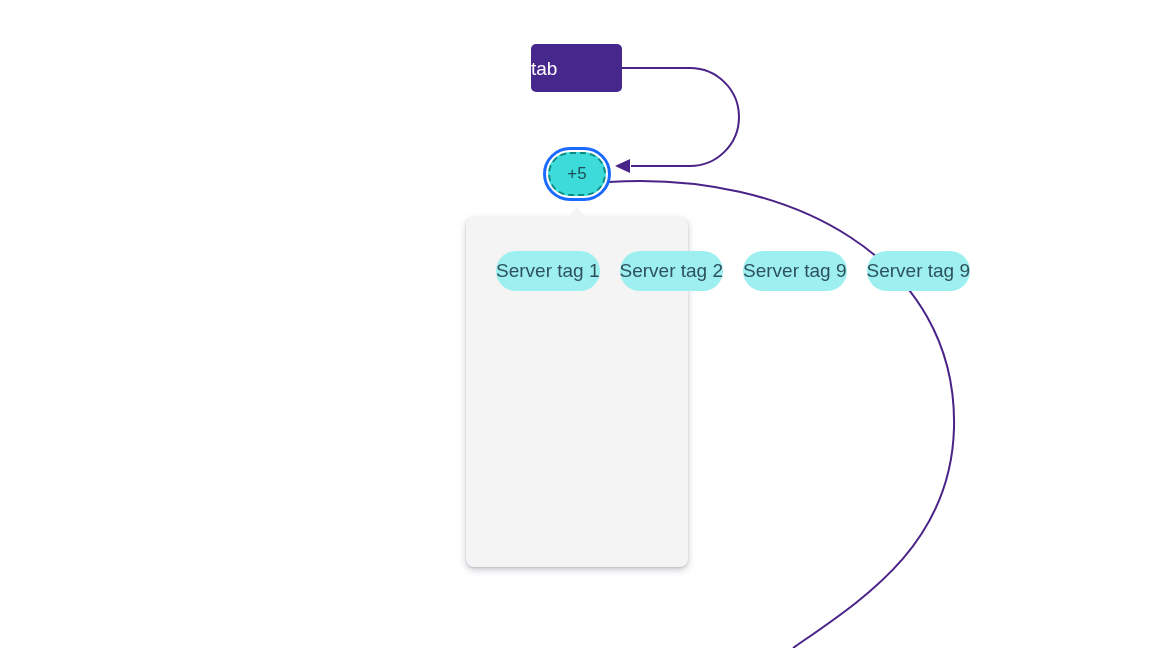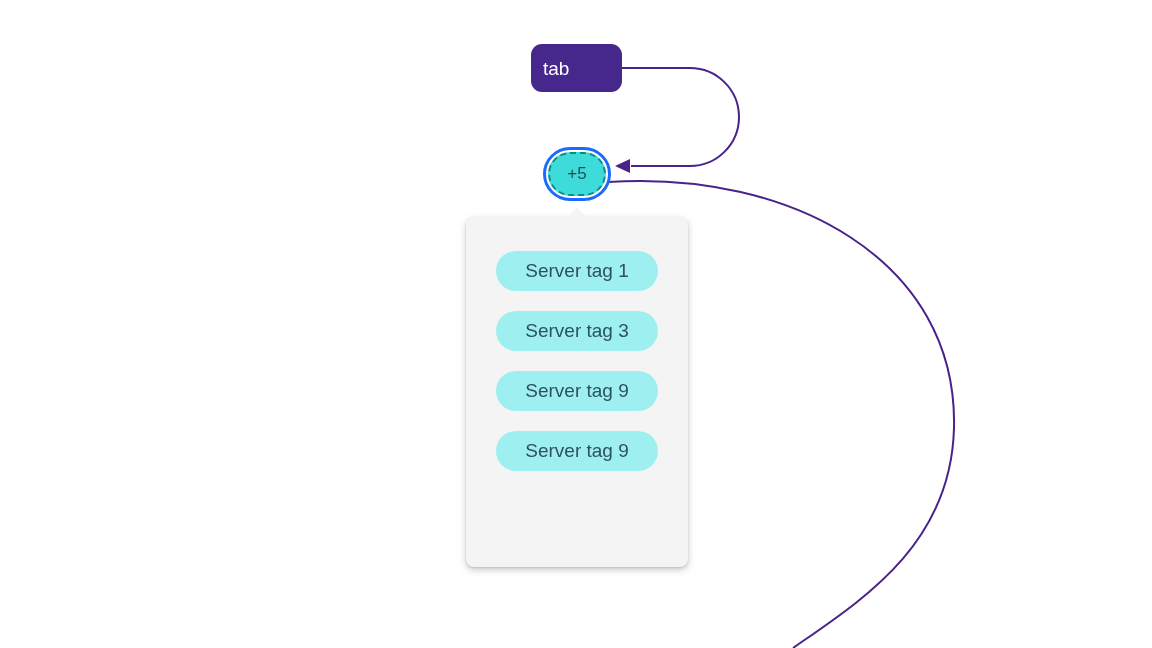--- a/index.html
+++ b/index.html
@@ -35,24 +35,23 @@
     pointer-events: none;
   }
   .curve { stroke: var(--line); stroke-width: 2; fill: none; }
   .arrowhead { fill: var(--line); stroke: none; }
 
   .tab-node {
     position: absolute;
     left: 531px; top: 44px;
     width: 91px; height: 48px;
     background: var(--tab-bg);
-    border-radius: 11px;
+    border-radius: 5px;
     display: flex;
     align-items: center;
-    padding-left: 12px;
     z-index: 2;
     cursor: pointer;
   }
   .tab-node .tab-label {
     color: var(--tab-text);
     font-size: 19px;
     line-height: 1;
   }
 
   .overflow-badge {
@@ -82,21 +81,21 @@
 
   .tooltip-panel {
     position: absolute;
     left: 466px; top: 217px;
     width: 222px; height: 350px;
     background: var(--panel-bg);
     border-radius: 8px;
     box-shadow: 0 3px 7px rgba(100, 105, 120, 0.35), 0 1px 2px rgba(100,105,120,0.2);
     z-index: 2;
     display: flex;
-    flex-direction: column;
+    flex-direction: row;
     gap: 20px;
     padding: 34px 30px;
   }
   .tooltip-arrow {
     position: absolute;
     top: -10px;
     left: 101px;
     width: 0; height: 0;
     border-left: 10px solid transparent;
     border-right: 10px solid transparent;
@@ -137,21 +136,21 @@
     </div>
   </div>
 
   <div class="tooltip-panel">
     <div class="tooltip-arrow"></div>
 
     <div class="tag-pill">
       <span class="pill-label">Server tag 1</span>
     </div>
     <div class="tag-pill">
-      <span class="pill-label">Server tag 3</span>
+      <span class="pill-label">Server tag 2</span>
     </div>
     <div class="tag-pill">
       <span class="pill-label">Server tag 9</span>
     </div>
     <div class="tag-pill">
       <span class="pill-label">Server tag 9</span>
     </div>
   </div>
 
 </div>

